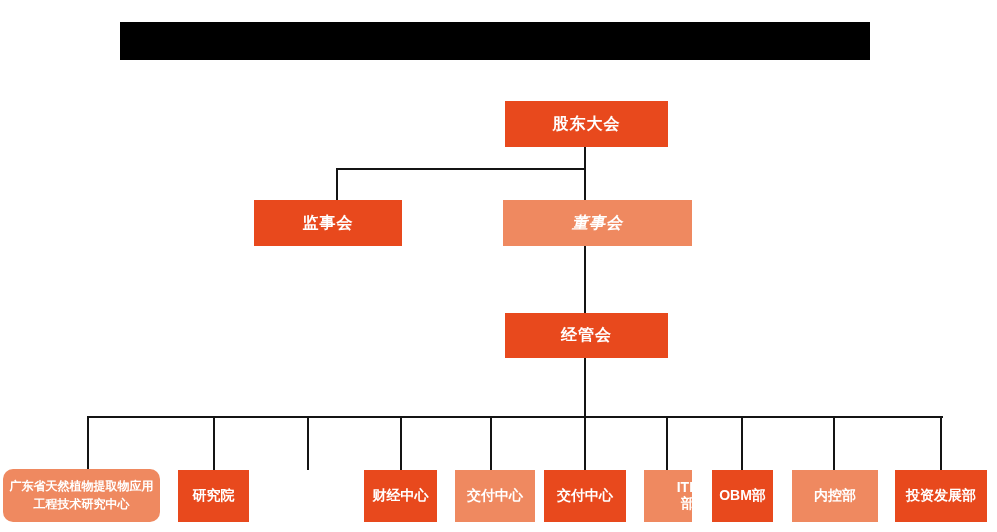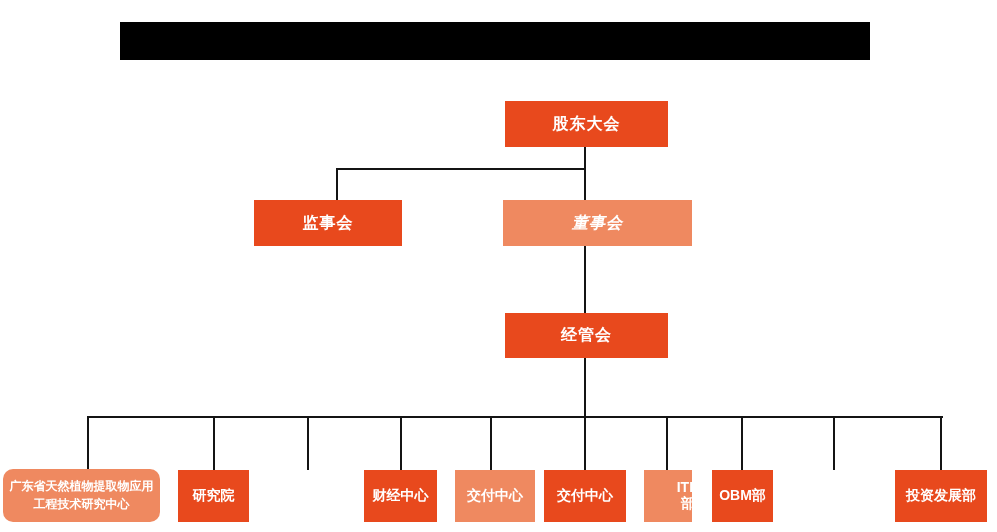--- a/index.html
+++ b/index.html
@@ -117,17 +117,20 @@
   </div>
   <div id="d5" class="node dept primary">
     <span>交付中心</span>
   </div>
   <div id="d6" class="node dept secondary">
     <span>ITD部</span>
   </div>
   <div id="d7" class="node dept primary">
     <span>OBM部</span>
   </div>
+  <div id="d8" class="node dept secondary">
+    <span>内控部</span>
+  </div>
   <div id="d9" class="node dept primary">
     <span>投资发展部</span>
   </div>
 
 </div>
 
 </body></html>

